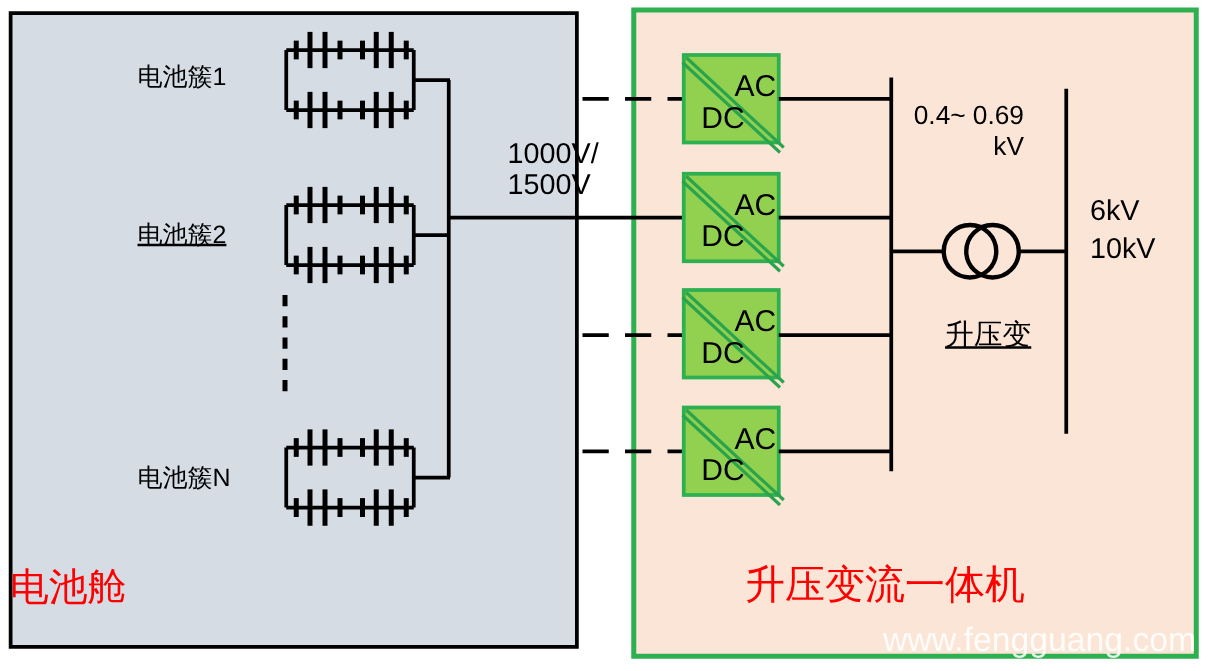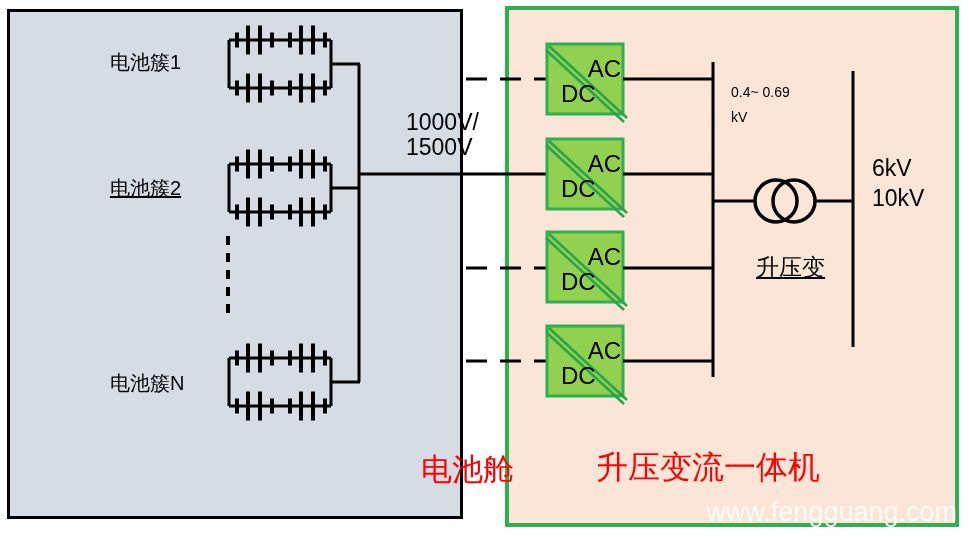--- a/index.html
+++ b/index.html
@@ -12,21 +12,21 @@
   }
   .stage svg{position:absolute;left:0;top:0;}
   .lbl{
     position:absolute;
     color:#000000;
     white-space:pre;
     line-height:1.12;
   }
   .lbl-cluster{font-size:20px;}
   .lbl-dcv{font-size:23px;line-height:25px;margin-left:28px;}
-  .lbl-lv{font-size:14px;line-height:25px;}
+  .lbl-lv{font-size:21px;line-height:25px;text-align:right;}
   .lbl-hv{font-size:23px;line-height:30px;}
   .lbl-xfmr{font-size:23px;}
   .lbl-title{font-size:31px;color:#FF0000;}
   .lbl-watermark{font-size:27px;color:rgba(255,255,255,0.88);}
   
   .w{stroke:#000000;stroke-width:3;fill:none;}
   .w-dash{stroke:#000000;stroke-width:3;fill:none;stroke-dasharray:21 13;}
   .w-vdots{stroke:#000000;stroke-width:4;fill:none;stroke-dasharray:9 8;}
   .bar{stroke:#000000;stroke-width:4;fill:none;}
   .conv-box{fill:#92D050;stroke:#2EB051;stroke-width:3;}
@@ -137,19 +137,19 @@
   <div class="lbl lbl-cluster" style="left:110px;top:372px;">电池簇N</div>
 
   <div class="lbl lbl-dcv" style="left:378px;top:110px;"><span>1000V/</span><br><span>1500V</span></div>
 
   <div class="lbl lbl-lv" style="left:731px;top:80px;"><span>0.4~ 0.69</span><br><span>kV</span></div>
 
   <div class="lbl lbl-hv" style="left:872px;top:153px;"><span>6kV</span><br><span>10kV</span></div>
 
   <div class="lbl lbl-xfmr" style="left:756px;top:255px;text-decoration:underline;">升压变</div>
 
-  <div class="lbl lbl-title" style="left:8px;top:453px;width:506px;text-align:right;">电池舱</div>
+  <div class="lbl lbl-title" style="left:8px;top:453px;width:506px;text-align:left;">电池舱</div>
 
   <div class="lbl lbl-title" style="left:596px;top:450px;font-size:32px;">升压变流一体机</div>
 
   <div class="lbl lbl-watermark" style="right:12px;top:497px;">www.fengguang.com</div>
 
 </div>
 
 </body></html>

